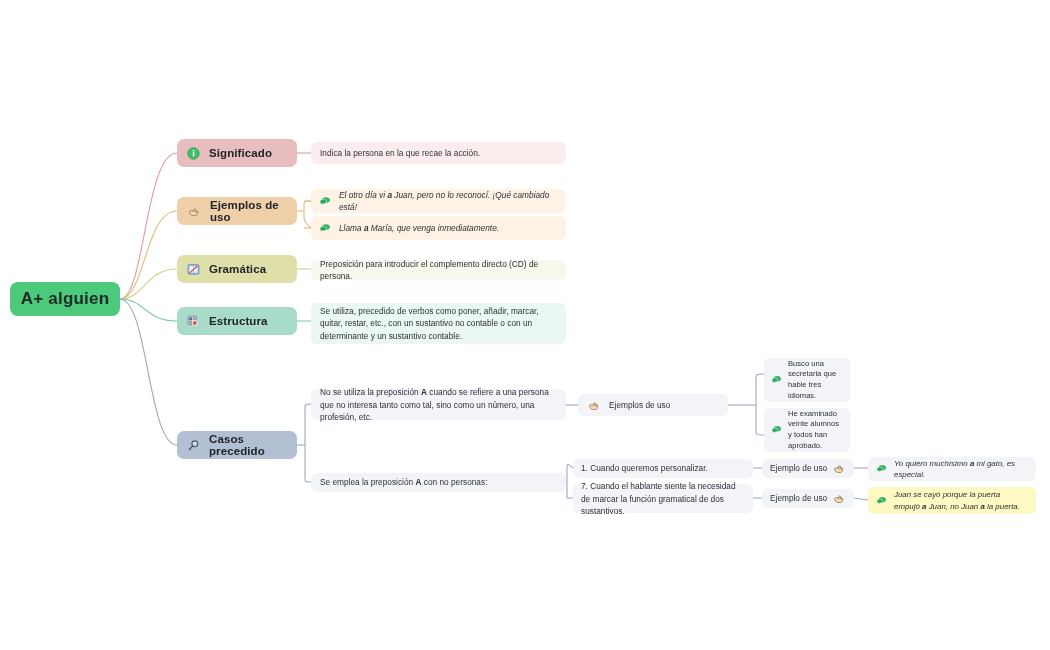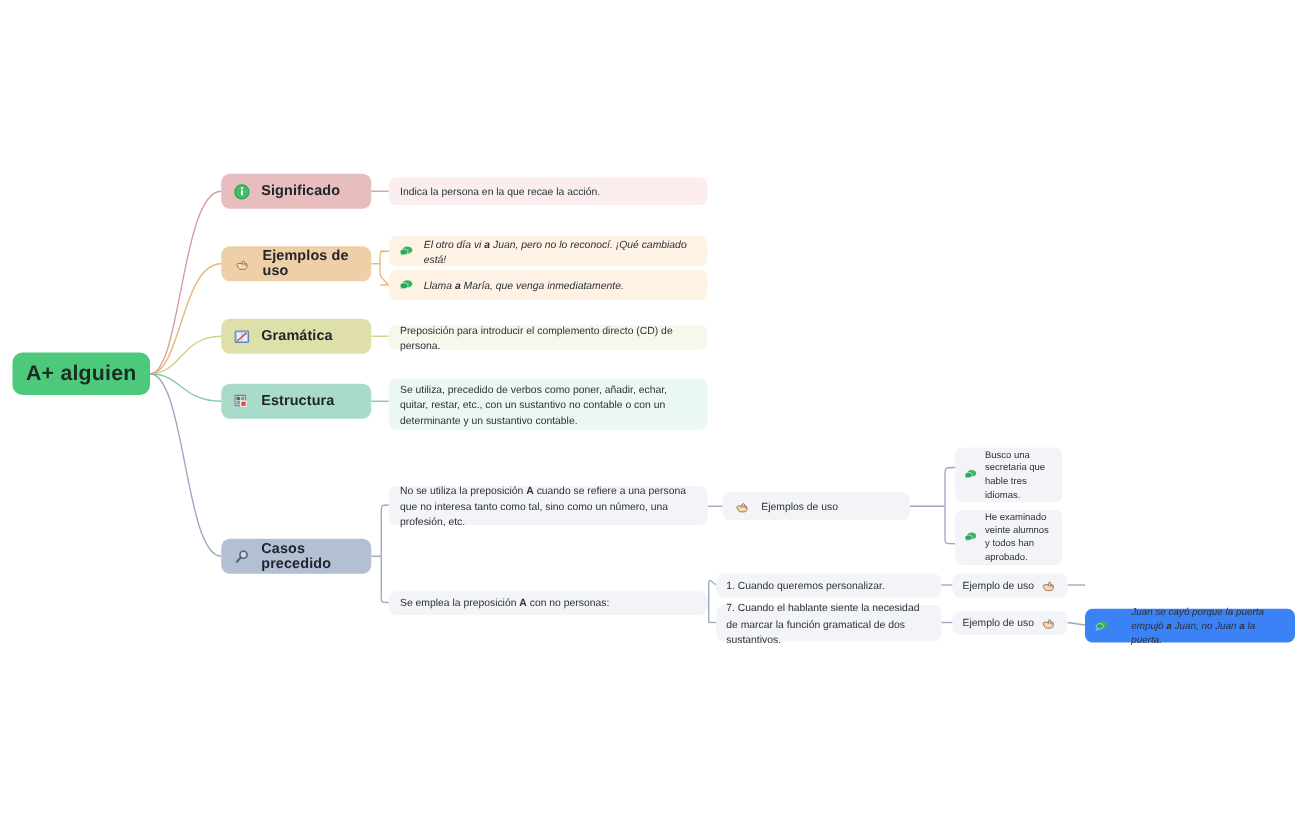--- a/index.html
+++ b/index.html
@@ -57,21 +57,21 @@
   #t-busco .txt,#t-examinado .txt{font-size:7.6px;line-height:1.4;}
 
   #t-sub1{left:573px;top:459px;width:180px;height:19px;background:#F2F4F7;padding:0 8px;}
   #t-sub2{left:573px;top:484px;width:180px;height:29px;background:#F2F4F7;padding:0 8px;}
 
   #n-ej1{left:762px;top:459px;width:92px;height:19px;background:#F2F4F7;padding:0 8px;justify-content:space-between;}
   #n-ej2{left:762px;top:489px;width:92px;height:19px;background:#F2F4F7;padding:0 8px;justify-content:space-between;}
   #n-ej1 .txt,#n-ej2 .txt{font-size:8.3px;}
 
   #t-gato{left:868px;top:457px;width:168px;height:24px;background:#F2F4F7;padding:0 8px;gap:7px;}
-  #t-juan{left:868px;top:487px;width:168px;height:27px;background:#3b82f6;padding:0 8px;gap:18px;}
+  #t-juan{left:868px;top:487px;width:168px;height:27px;background:#fef9c3;padding:0 8px;gap:7px;}
   #t-gato .txt,#t-juan .txt{font-style:italic;font-size:7.9px;line-height:1.4;}
 
   
   .icon{flex:0 0 auto;display:inline-block;line-height:0;}
   .ico-info{width:13px;height:13px;}
   .ico-hand{width:14px;height:13px;}
   .ico-book{width:13px;height:13px;}
   .ico-blocks{width:13px;height:13px;}
   .ico-magnifier{width:13px;height:13px;}
   .ico-chat{width:12px;height:11px;}
@@ -204,21 +204,21 @@
         <rect x="2.7" y="3.0" width="3.4" height="3.4" fill="#5B6777"></rect>
         <rect x="7.0" y="3.0" width="3.4" height="3.4" fill="#8E9AA9"></rect>
         <rect x="2.7" y="7.2" width="3.4" height="3.4" fill="#8E9AA9"></rect>
         <rect x="7.0" y="7.2" width="5.2" height="5.2" fill="#D94B3A" stroke="#ffffff" stroke-width="1"></rect>
       </svg>
     </span>
     <span class="lbl">Estructura</span>
   </div>
 
   <div class="leaf" id="t-estructura">
-    <span class="txt">Se utiliza, precedido de verbos como poner, añadir, echar, quitar, restar, etc., con un sustantivo no contable o con un determinante y un sustantivo contable.</span>
+    <span class="txt">Se utiliza, precedido de verbos como poner, añadir, marcar, quitar, restar, etc., con un sustantivo no contable o con un determinante y un sustantivo contable.</span>
   </div>
 
   <div class="node branch" id="b-casos">
     <span class="icon ico-magnifier">
       <svg viewBox="0 0 16 16" width="13" height="13">
         <circle cx="9.6" cy="5.9" r="3.6" fill="none" stroke="#4E5B6B" stroke-width="1.4"></circle>
         <circle cx="9.6" cy="5.9" r="2.4" fill="#E3E9F1" opacity=".7"></circle>
         <path d="M7.0 8.6 L3.0 12.8" stroke="#4E5B6B" stroke-width="1.8" stroke-linecap="round"></path>
       </svg>
     </span>
@@ -284,20 +284,29 @@
   <div class="leaf" id="n-ej2">
     <span class="txt">Ejemplo de uso</span>
     <span class="icon ico-hand">
       <svg viewBox="0 0 18 16" width="14" height="13">
         <path d="M4.4 7.1 L8.6 7.1 L8.6 5.9 C8.6 5.1 9.2 4.6 9.9 4.6 C10.6 4.6 11.1 5.1 11.1 5.8 L11.1 7.1 L12.2 7.1 C13.0 7.1 13.6 7.6 13.6 8.3 L13.6 10.4 C13.6 11.9 12.4 13.1 10.8 13.1 L7.4 13.1 C6.1 13.1 5.0 12.3 4.5 11.2 L3.3 8.8 C3.0 8.2 3.3 7.6 3.9 7.4 C4.0 7.3 4.2 7.2 4.4 7.1 Z" fill="#FAD9B0" stroke="#7d6246" stroke-width=".85" stroke-linejoin="round"></path>
         <path d="M8.6 7.1 L8.6 8.5 M10.6 7.4 L10.6 8.7 M12.3 7.8 L12.3 9.0" stroke="#7d6246" stroke-width=".7" fill="none" stroke-linecap="round"></path>
       </svg>
     </span>
   </div>
 
+  <div class="leaf" id="t-gato">
+    <span class="icon ico-chat-sm">
+      <svg viewBox="0 0 16 14" width="11" height="10">
+        <path d="M9.2 1.2 C12.3 1.2 14.6 2.9 14.6 5.1 C14.6 7.3 12.3 9.0 9.2 9.0 C8.6 9.0 8.1 8.95 7.6 8.85 L5.0 10.2 L5.5 8.2 C4.4 7.5 3.8 6.4 3.8 5.1 C3.8 2.9 6.1 1.2 9.2 1.2 Z" fill="#35B567"></path>
+        <path d="M5.6 4.0 C8.0 4.0 9.9 5.4 9.9 7.1 C9.9 8.9 8.0 10.3 5.6 10.3 C5.1 10.3 4.7 10.25 4.3 10.15 L2.1 11.6 L2.6 9.5 C1.8 8.9 1.3 8.1 1.3 7.1 C1.3 5.4 3.2 4.0 5.6 4.0 Z" fill="#2FA85C" stroke="#ffffff" stroke-width=".7"></path>
+      </svg>
+    </span>
+    <span class="txt">Yo quiero muchísimo <b>a</b> mi gato, es especial.</span>
+  </div>
 
   <div class="leaf" id="t-juan">
     <span class="icon ico-chat-sm">
       <svg viewBox="0 0 16 14" width="11" height="10">
         <path d="M9.2 1.2 C12.3 1.2 14.6 2.9 14.6 5.1 C14.6 7.3 12.3 9.0 9.2 9.0 C8.6 9.0 8.1 8.95 7.6 8.85 L5.0 10.2 L5.5 8.2 C4.4 7.5 3.8 6.4 3.8 5.1 C3.8 2.9 6.1 1.2 9.2 1.2 Z" fill="#35B567"></path>
         <path d="M5.6 4.0 C8.0 4.0 9.9 5.4 9.9 7.1 C9.9 8.9 8.0 10.3 5.6 10.3 C5.1 10.3 4.7 10.25 4.3 10.15 L2.1 11.6 L2.6 9.5 C1.8 8.9 1.3 8.1 1.3 7.1 C1.3 5.4 3.2 4.0 5.6 4.0 Z" fill="#2FA85C" stroke="#ffffff" stroke-width=".7"></path>
       </svg>
     </span>
     <span class="txt">Juan se cayó porque la puerta empujó <b>a</b> Juan, no Juan <b>a</b> la puerta.</span>
   </div>

